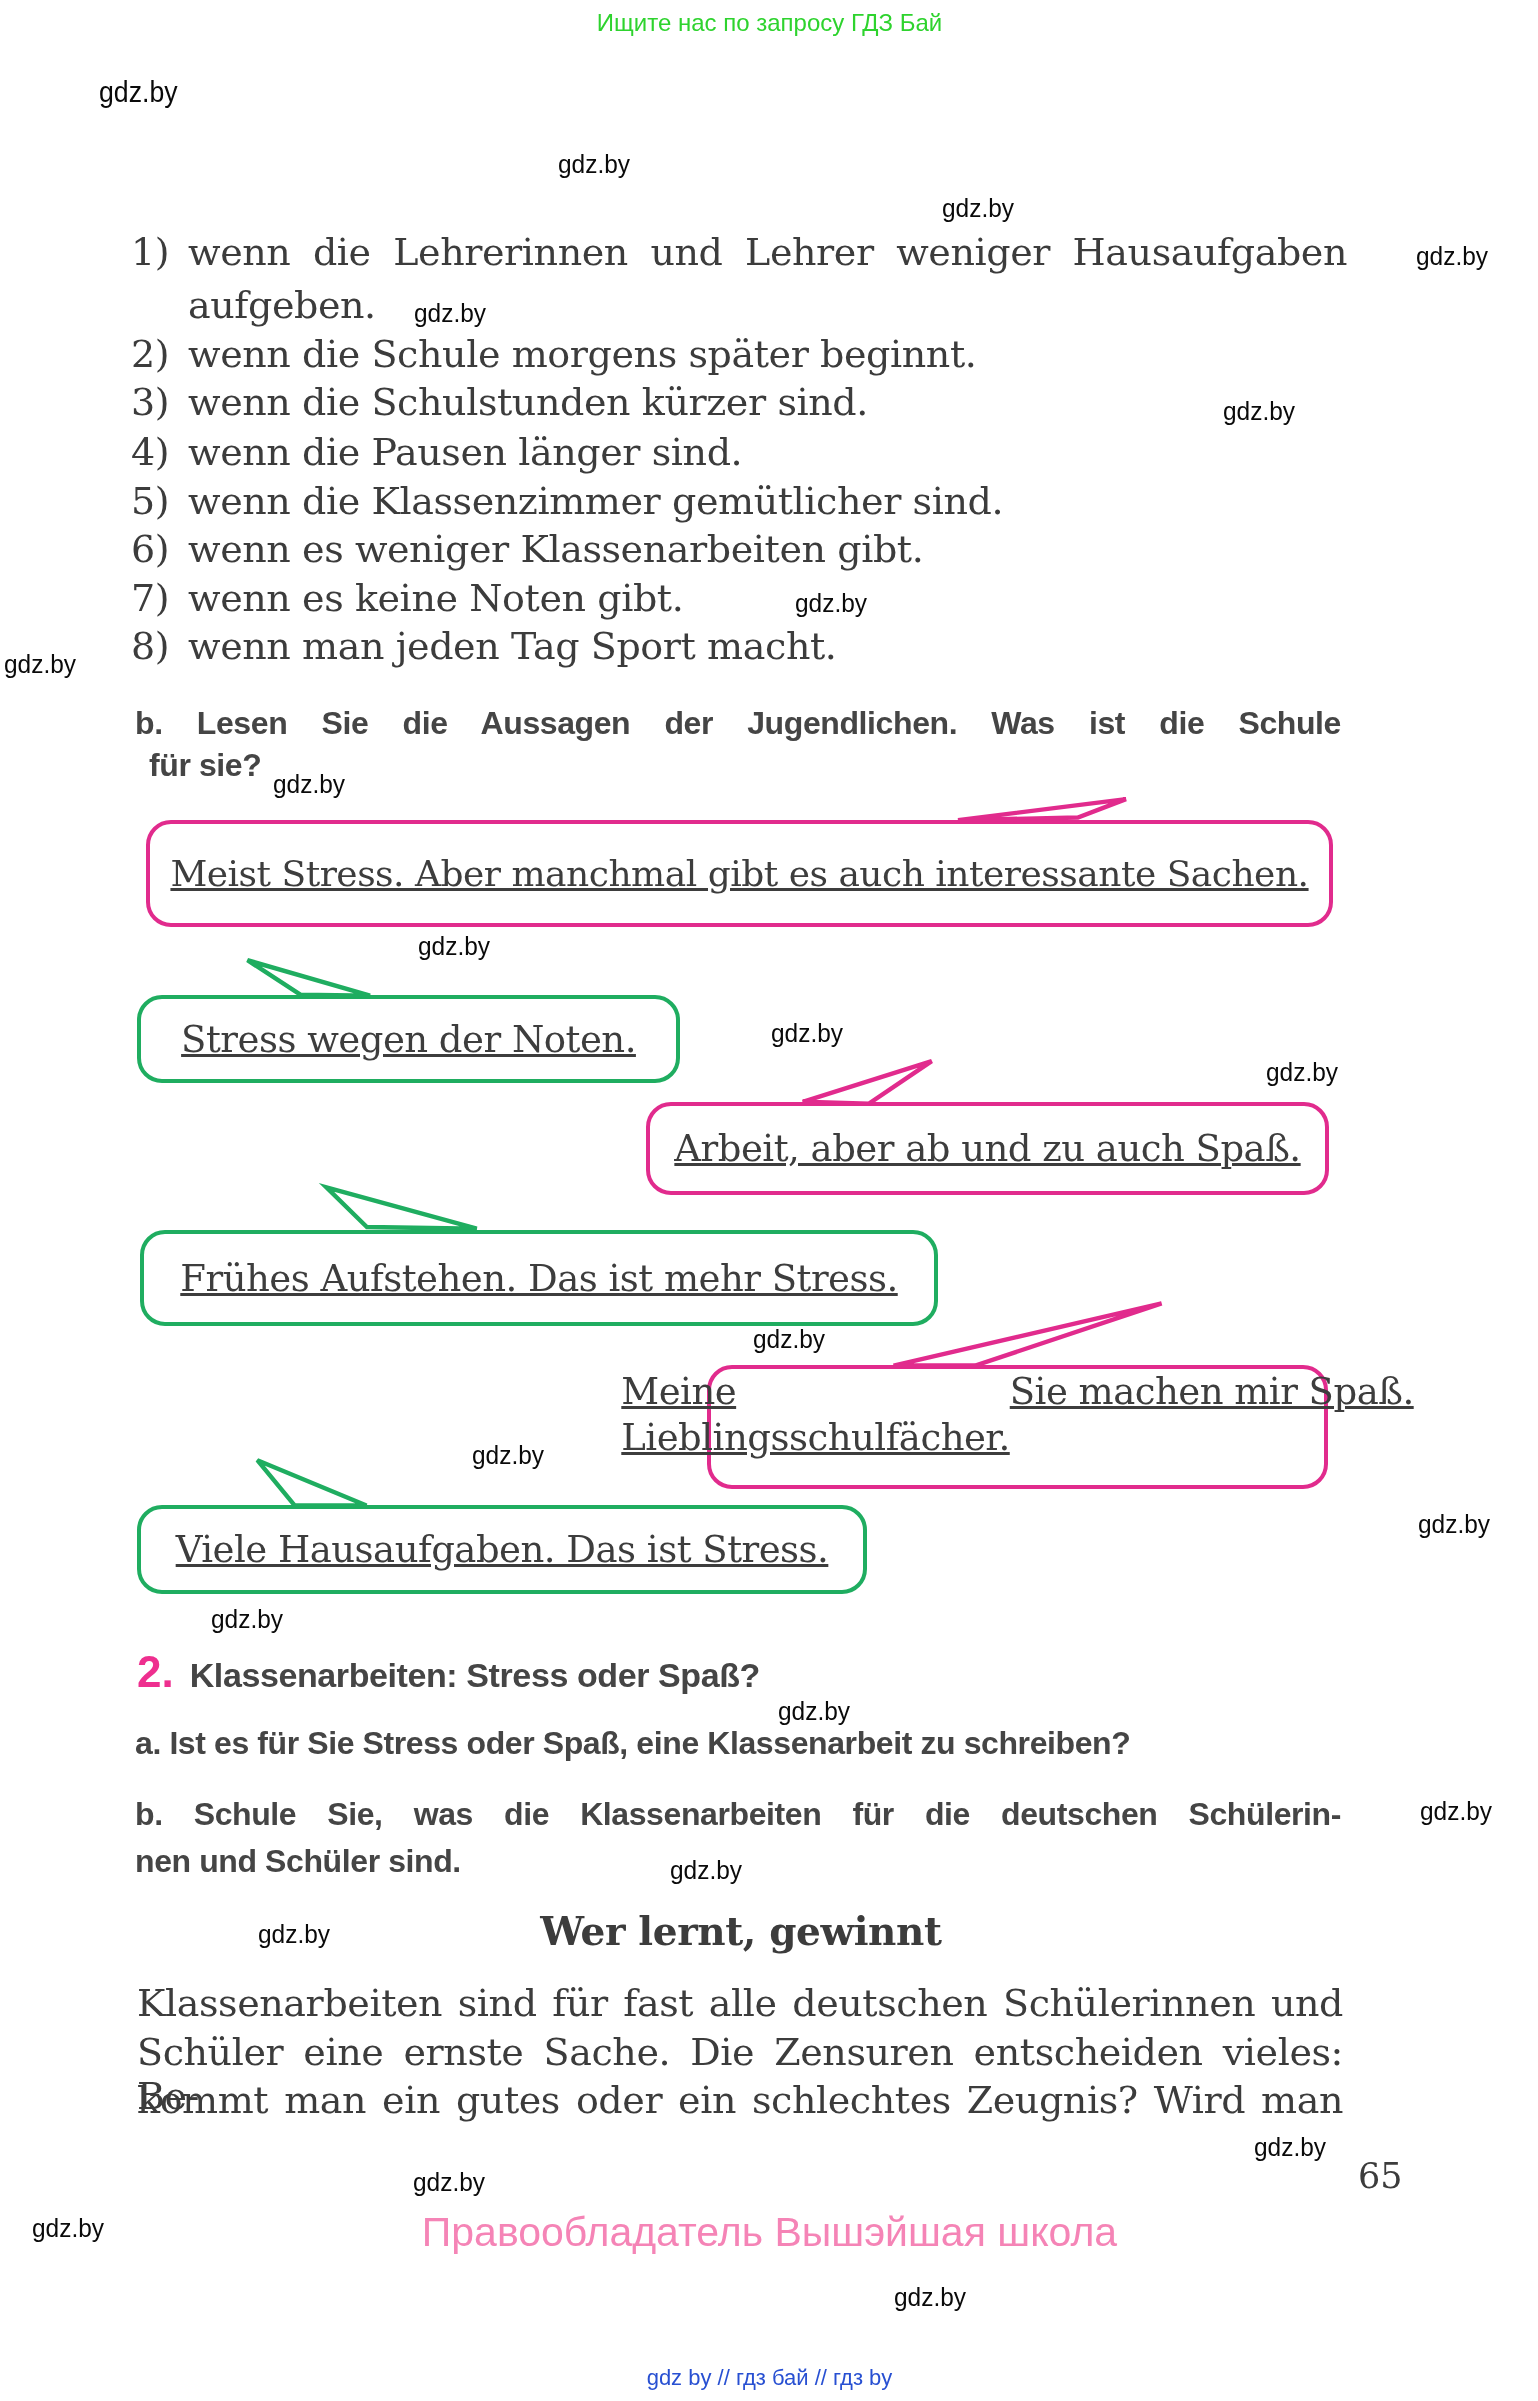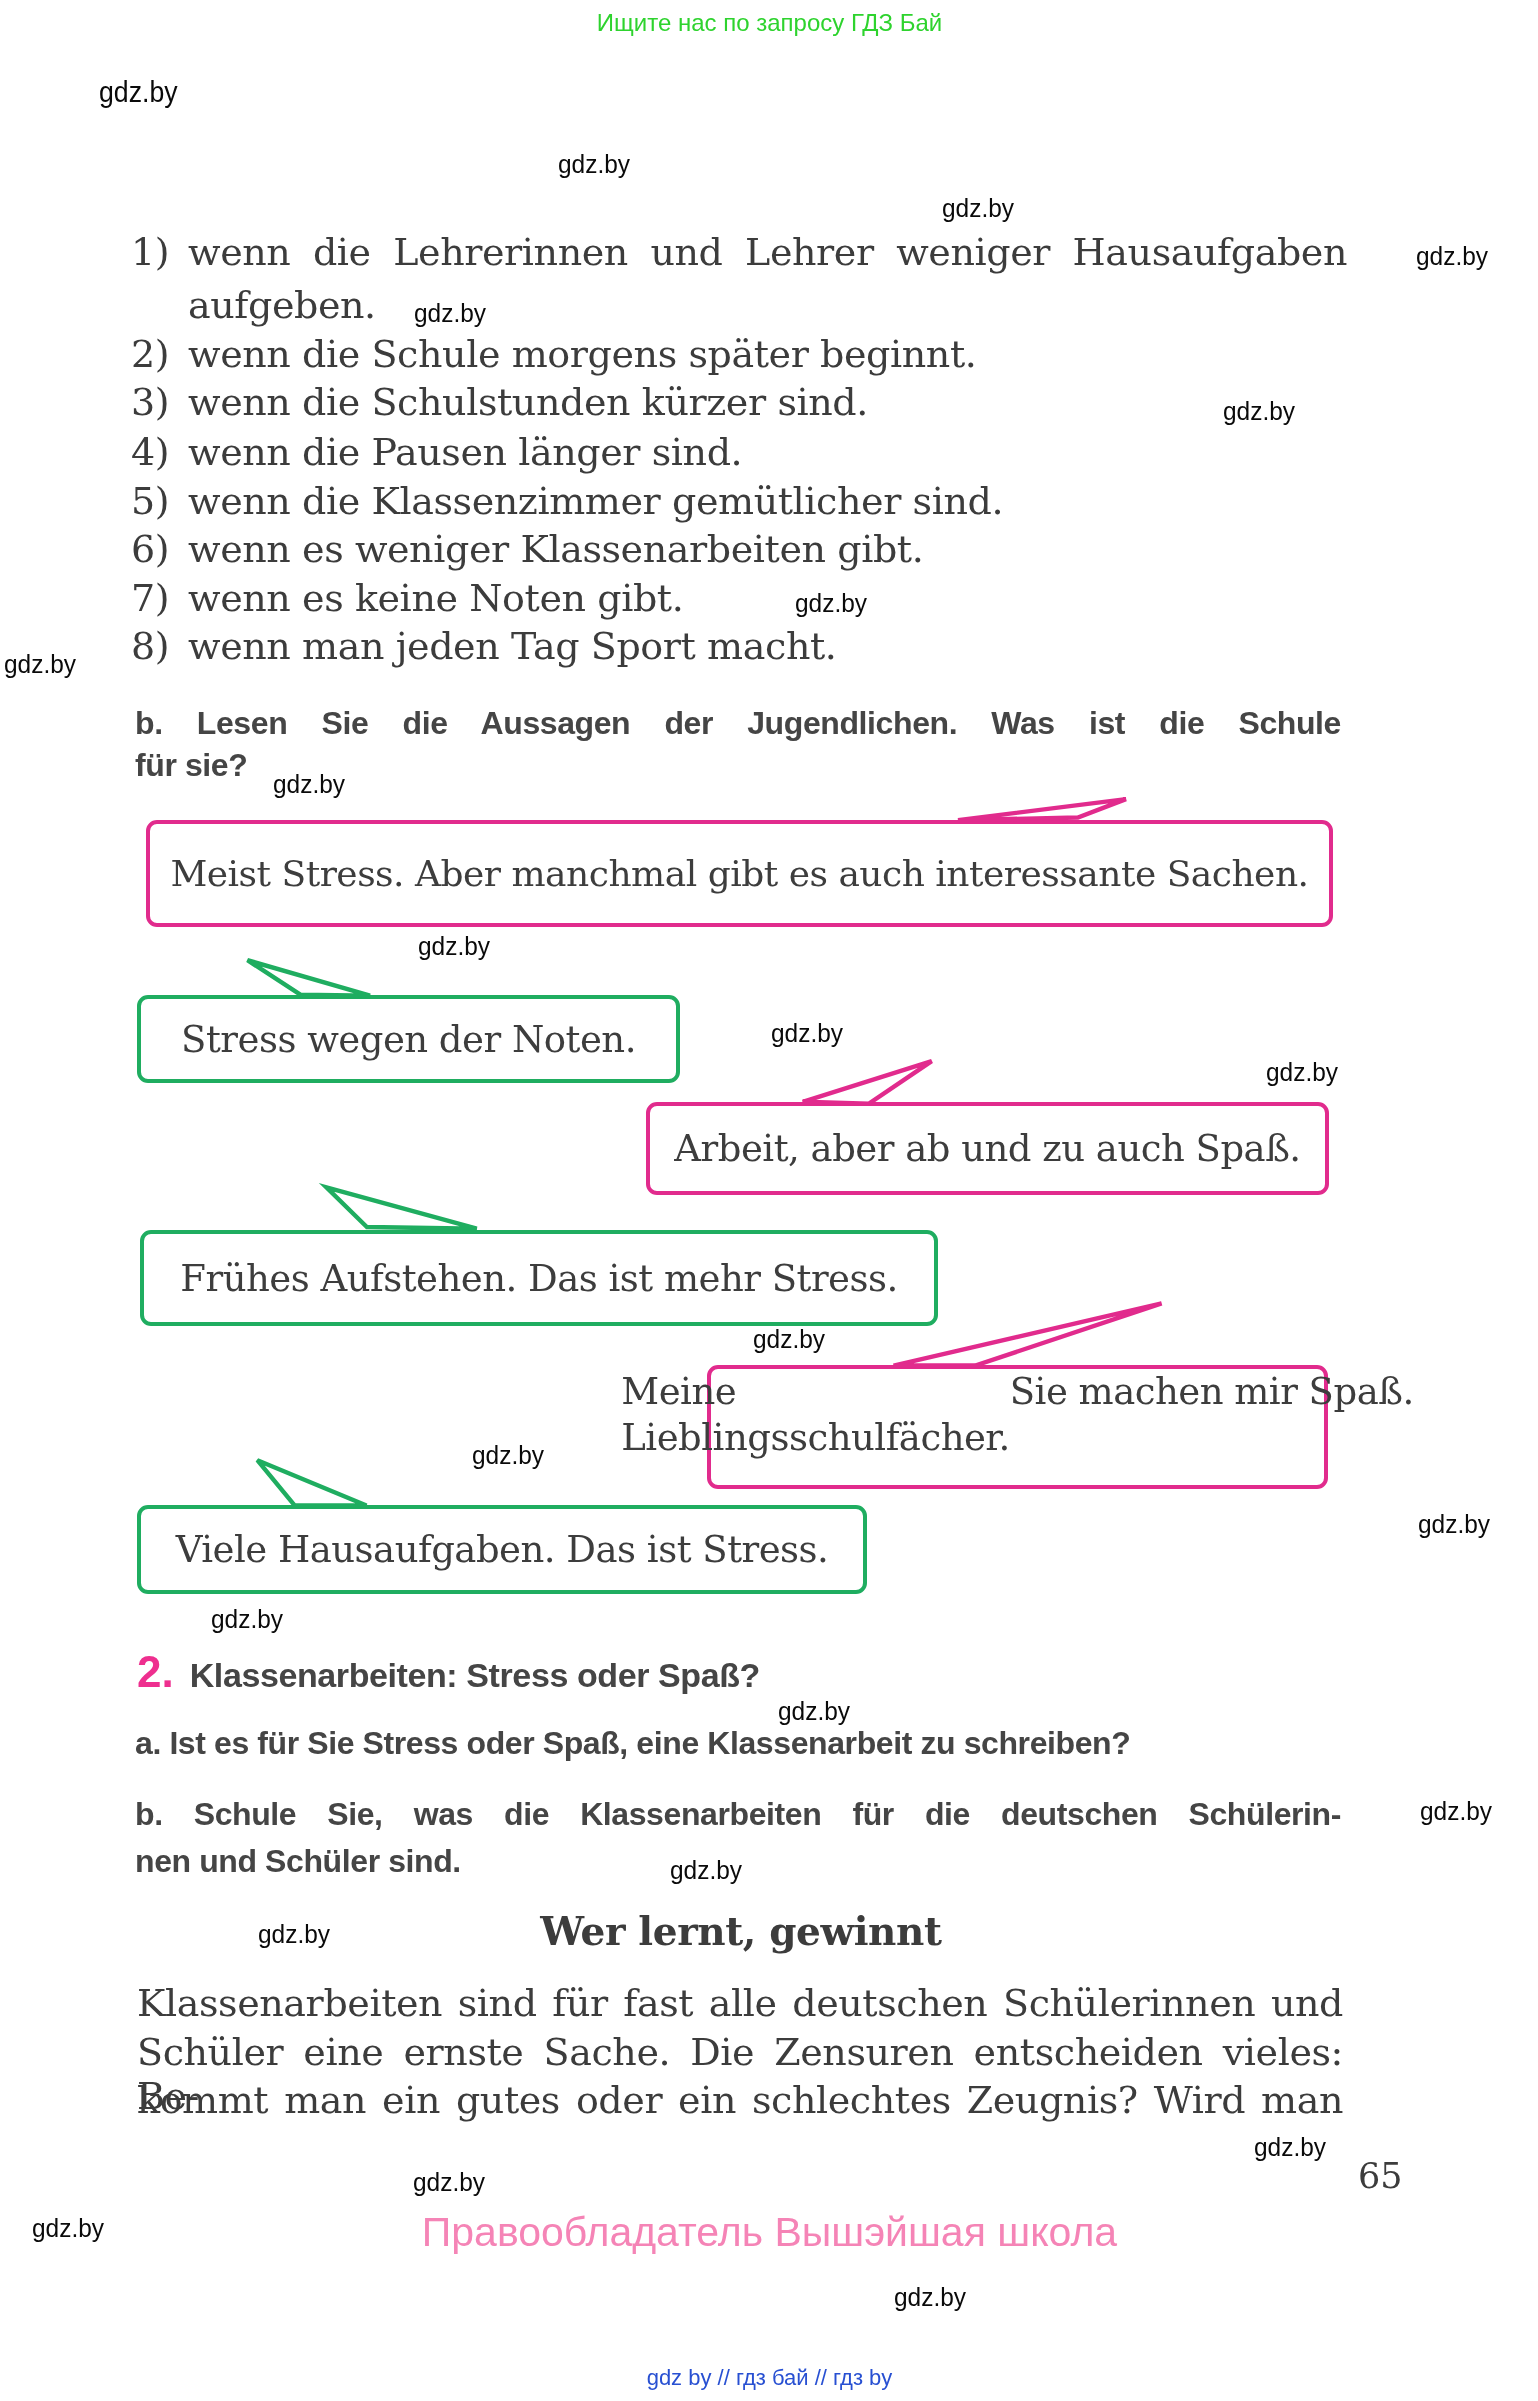--- a/index.html
+++ b/index.html
@@ -20,23 +20,23 @@
   .serif{font-size:38px;color:#3c3c3c;letter-spacing:-0.4px;white-space:nowrap;}
   .listrow{display:flex;left:131px;width:1216px;}
   .listrow .num{flex:0 0 57px;}
   .listrow .txt{flex:1 1 auto;}
   .just{text-align:justify;text-align-last:justify;white-space:normal;}
   .boldsans{
     font-family:"Liberation Sans",sans-serif;font-weight:bold;font-size:32px;
     color:#454545;letter-spacing:-0.4px;white-space:nowrap;
   }
   .bubble{
-    box-sizing:border-box;background:#fff;border-radius:11px;
+    box-sizing:border-box;background:#fff;border-radius:25px;
     display:flex;align-items:center;justify-content:center;
-    font-size:37px;color:#3d3d3d;letter-spacing:-0.5px;white-space:nowrap;
+    font-size:37px;color:#3d3d3d;letter-spacing:-0.5px;white-space:nowrap;text-decoration:underline;
   }
   .bubble.pink{border:4.4px solid var(--bubble-pink);}
   .bubble.green{border:4.4px solid var(--bubble-green);}
   .tail{overflow:visible;}
   .tail polygon{fill:#ffffff;stroke-width:5;stroke-linejoin:miter;}
   .tail.pink polygon{stroke:var(--bubble-pink);}
   .tail.green polygon{stroke:var(--bubble-green);}
   .tasknum{
     font-family:"Liberation Sans",sans-serif;font-weight:bold;font-size:44px;
     color:var(--accent-pink);
@@ -113,21 +113,21 @@
   <div class="abs serif listrow" style="top:576px">
     <span class="num">7)</span>
     <span class="txt">wenn es keine Noten gibt.</span>
   </div>
   <div class="abs serif listrow" style="top:624px">
     <span class="num">8)</span>
     <span class="txt">wenn man jeden Tag Sport macht.</span>
   </div>
 
   <div class="abs boldsans just" style="left:135px;top:705px;width:1206px">b. Lesen Sie die Aussagen der Jugendlichen. Was ist die Schule</div>
-  <div class="abs boldsans" style="left:135px;top:747px">für sie?</div>
+  <div class="abs boldsans" style="left:149px;top:747px">für sie?</div>
 
   <div class="abs bubble pink" style="left:146px;top:820px;width:1187px;height:107px;font-size:36px">
     <span>Meist Stress. Aber manchmal gibt es auch interessante Sachen.</span>
   </div>
   <svg class="abs tail pink" style="left:940px;top:793px" width="204" height="35" viewBox="0 0 230 40">
     <polygon points="19,31 211,7 156,28"></polygon>
   </svg>
 
   <div class="abs bubble green" style="left:137px;top:995px;width:543px;height:88px">
     <span>Stress wegen der Noten.</span>

